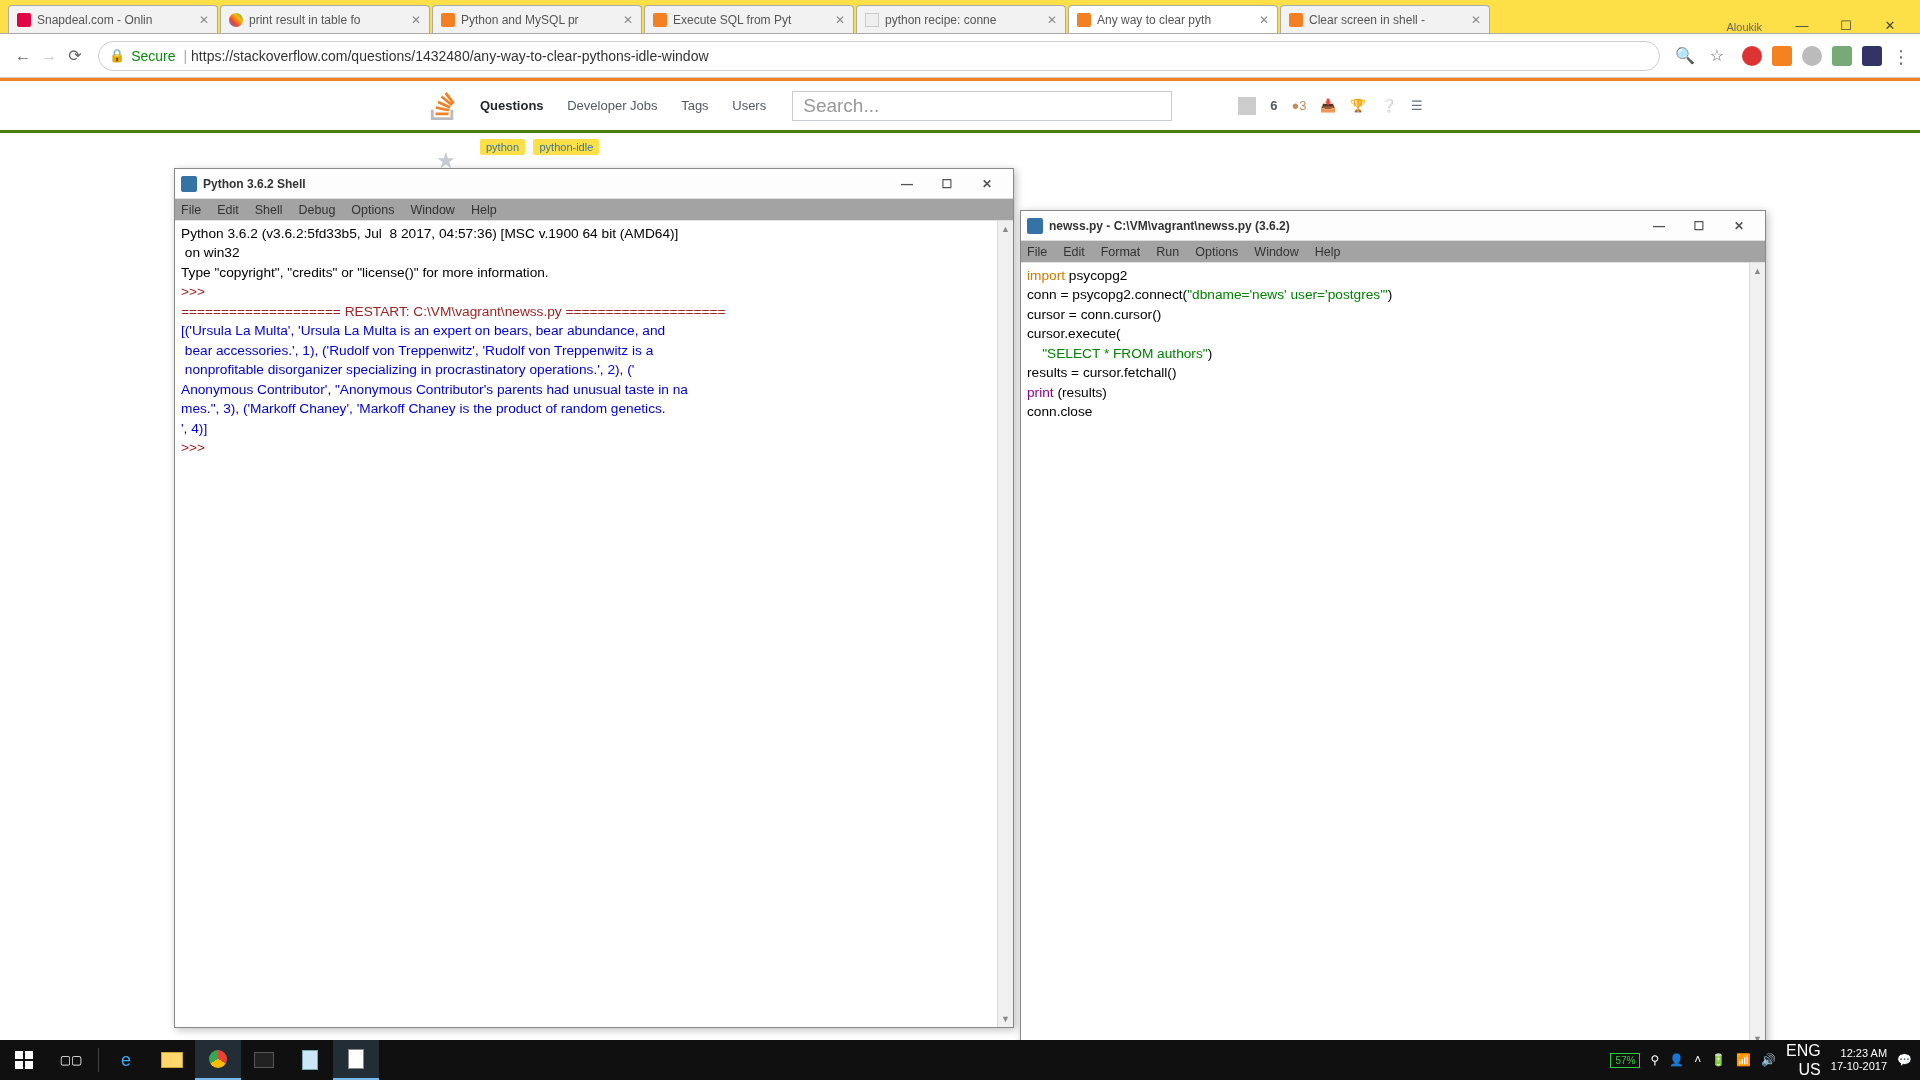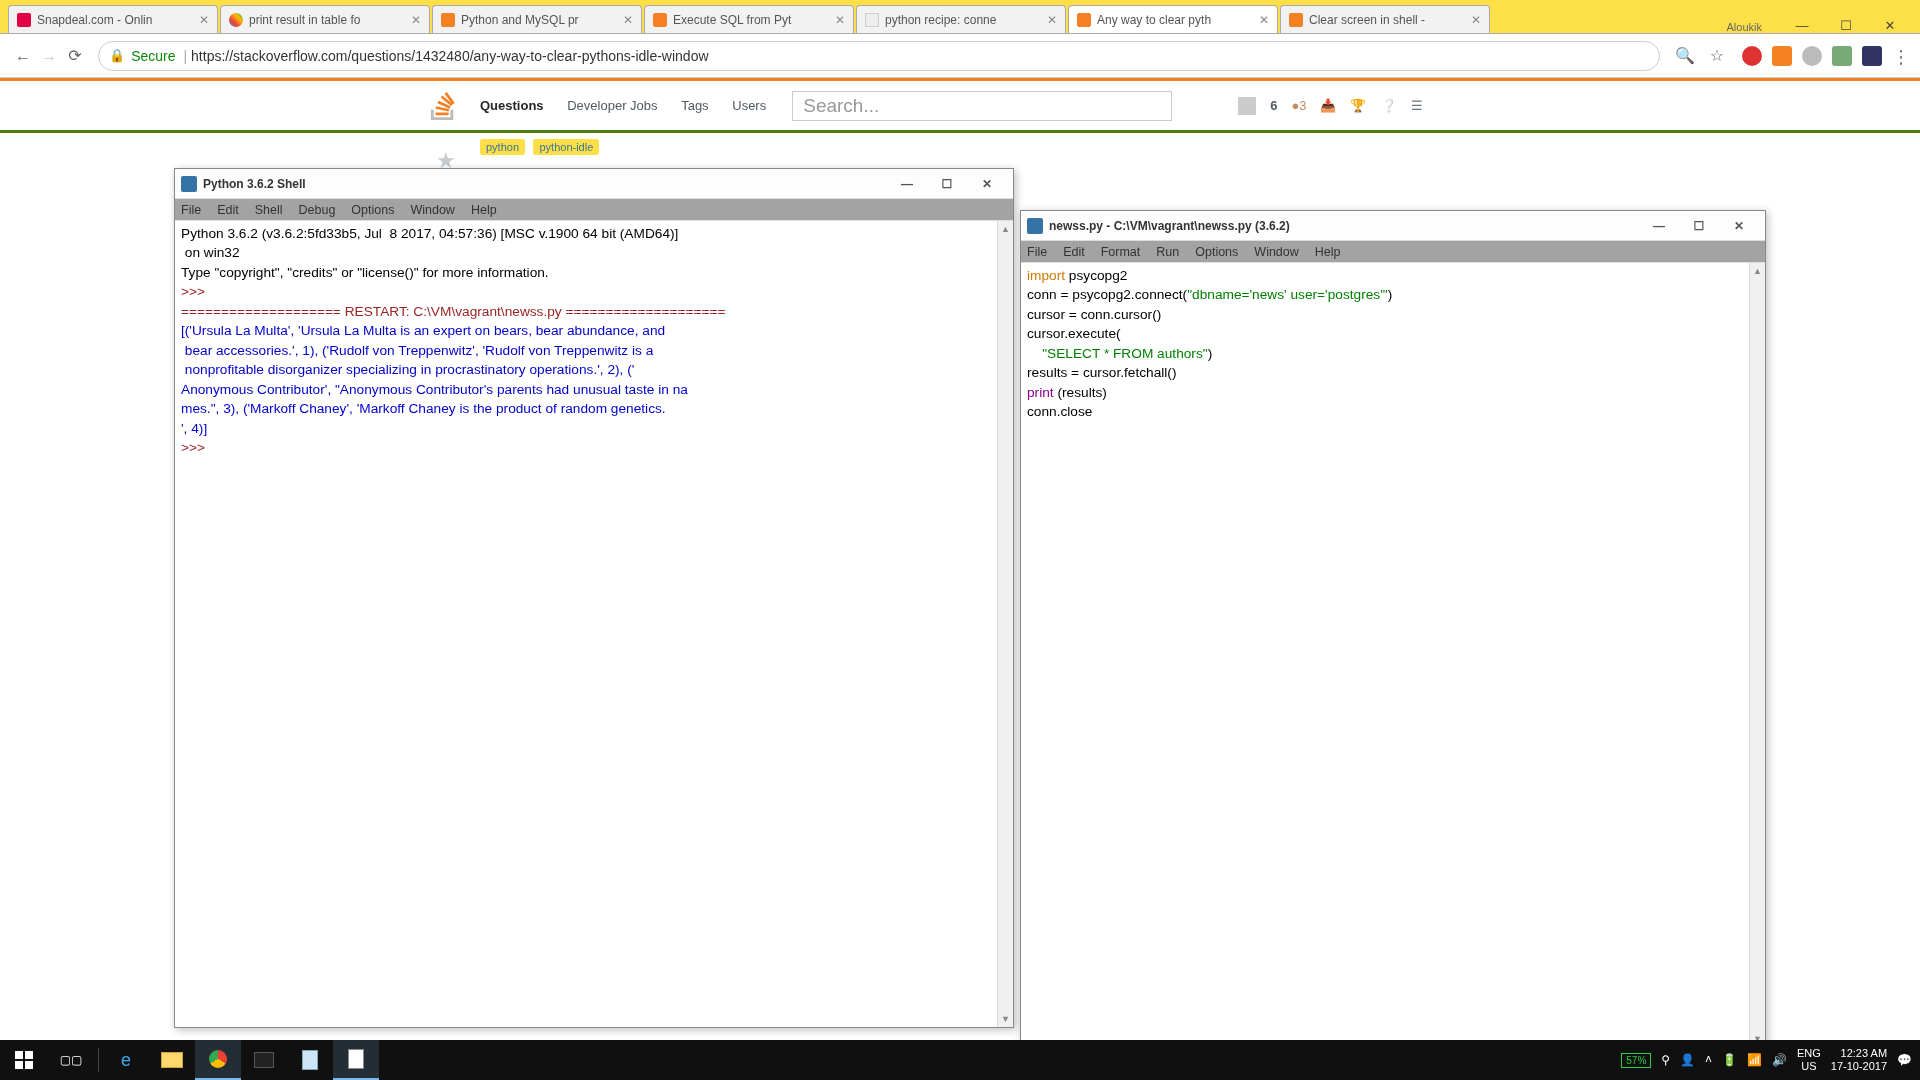--- a/index.html
+++ b/index.html
@@ -63,21 +63,21 @@
   .taskbar { position:absolute; left:0; right:0; bottom:0; height: 40px; background:#101010; display:flex; align-items:center; color:#fff; font-size:12px; }
   .start { width:48px; height:40px; display:flex; align-items:center; justify-content:center; }
   .start svg { fill:#fff; }
   .cortana { width: 380px; height: 32px; background:#2b2b2b; border-radius:2px; margin: 0 6px; display:flex; align-items:center; padding:0 8px; color:#bbb; }
   .cortana .o { width:18px; height:18px; border:2px solid #fff; border-radius:50%; margin-right:10px; }
   .tb-icon { width:46px; height:40px; display:flex; align-items:center; justify-content:center; }
   .tb-icon.active { border-bottom: 2px solid #76b9ed; background: rgba(120,180,230,.18); }
   .tray { margin-left:auto; display:flex; align-items:center; gap:10px; padding-right:8px; }
   .battery { border:1px solid #2ecc40; color:#2ecc40; font-size:10px; padding:1px 4px; }
   .clock { text-align:right; font-size:11px; line-height:1.2; }
-  .lang { text-align:center; font-size:11px; line-height:1.2; }
+  .lang { text-align:right; font-size:16px; line-height:1.2; }
 </style>
 </head>
 <body>
 
 <div class="chrome-tabs">
   <div class="tab">
     <span class="favicon" style="background:#e40046;border-radius:2px;"></span>
     <span>Snapdeal.com - Onlin</span>
     <span class="close">✕</span>
   </div>

